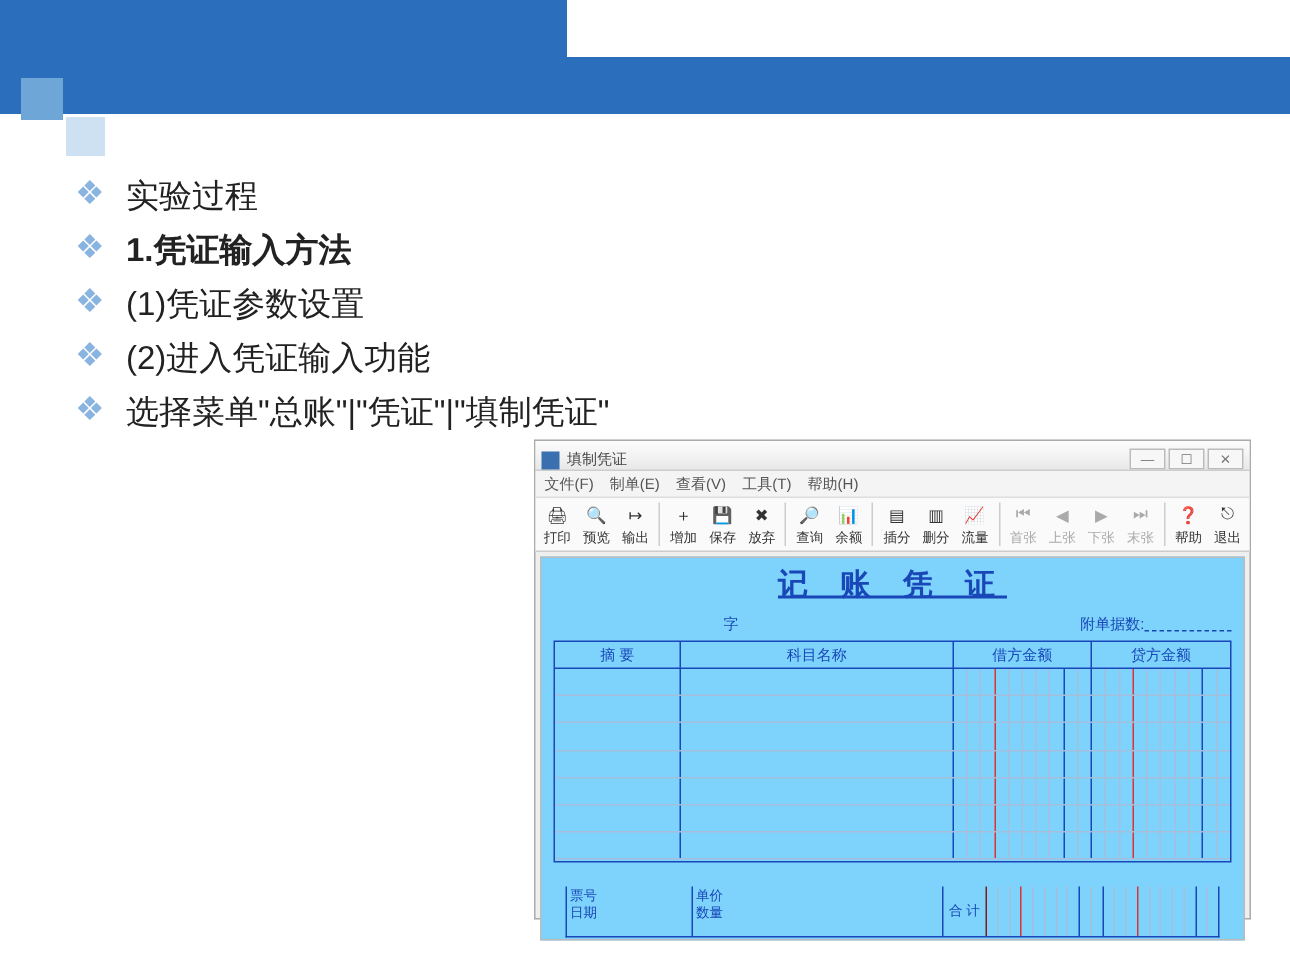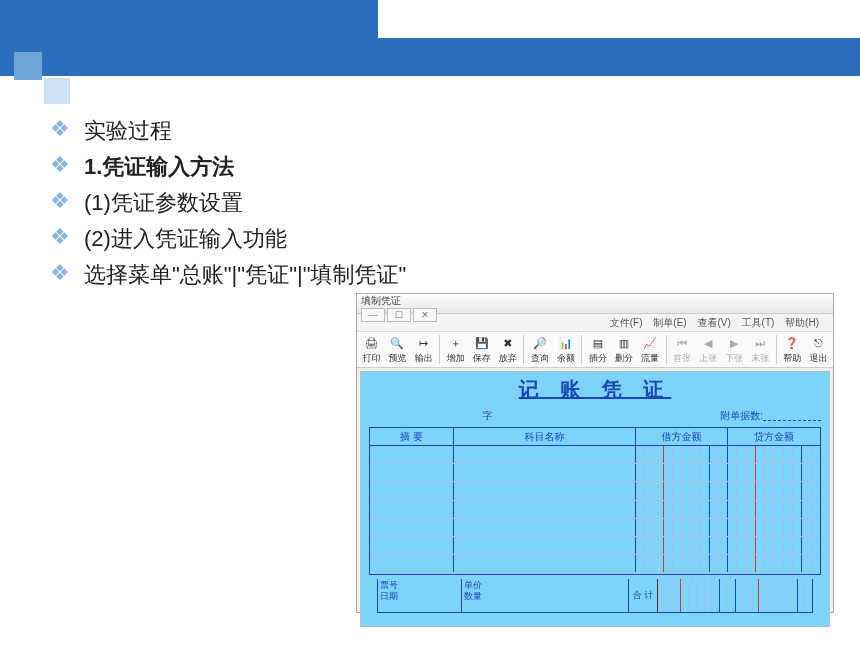--- a/index.html
+++ b/index.html
@@ -7,40 +7,40 @@
   .topbar { position: absolute; top: 0; left: 0; width: 860px; height: 100px; }
   .bar1 { position: absolute; top: 0; left: 0; width: 378px; height: 38px; background: #2a6ebc; }
   .bar2 { position: absolute; top: 38px; left: 0; width: 860px; height: 38px; background: #2a6ebc; }
   .sq1 { position: absolute; top: 52px; left: 14px; width: 28px; height: 28px; background: #6ea6d8; }
   .sq2 { position: absolute; top: 78px; left: 44px; width: 26px; height: 26px; background: #cde1f2; }
   .content { position: absolute; top: 116px; left: 50px; width: 730px; }
   .line { display: flex; align-items: flex-start; margin-bottom: 6px; font-size: 22px; color: #222; }
   .diamond { color: #8ab4e0; font-size: 22px; margin-right: 14px; display: inline-block; width: 20px; }
   .bold { font-weight: bold; }
   .app { position: absolute; top: 293px; left: 356px; width: 478px; height: 320px; border: 1px solid #aaa; background: #efefef; font-size: 10px; }
-  .titlebar { height: 20px; background: linear-gradient(#fdfdfd,#e8e8e8); display: flex; align-items: flex-start; padding: 0 4px; border-bottom: 1px solid #ccc; flex-direction: column; }
+  .titlebar { height: 20px; background: linear-gradient(#fdfdfd,#e8e8e8); display: flex; align-items: flex-end; padding: 0 4px; border-bottom: 1px solid #ccc; }
   .tbicon { width: 12px; height: 12px; background: #3a6fb0; margin-right: 5px; }
   .tbtitle { color: #444; flex: 1; }
   .wbtns { display: flex; gap: 2px; }
   .wbtn { width: 24px; height: 14px; border: 1px solid #bbb; background: #f7f7f7; font-size: 9px; color: #777; text-align: center; line-height: 12px; }
-  .menubar { height: 18px; background: #f4f4f4; color: #555; padding: 2px 6px; font-size: 10px; border-bottom: 1px solid #ddd; text-align: right; }
+  .menubar { height: 18px; background: #f4f4f4; color: #555; padding: 2px 6px; font-size: 10px; border-bottom: 1px solid #ddd; }
   .menubar span { margin-right: 8px; }
   .toolbar { height: 36px; background: #fafafa; border-bottom: 1px solid #ccc; display: flex; padding: 1px 2px; gap: 1px; }
   .tbtn { width: 26px; height: 34px; display: flex; flex-direction: column; align-items: center; justify-content: center; font-size: 9px; color: #333; border: 1px solid transparent; }
   .tbtn.disabled { color: #aaa; }
   .tbtn .ti { width: 16px; height: 16px; margin-bottom: 1px; display: flex; align-items: center; justify-content: center; font-size: 11px; }
   .tsep { width: 1px; background: #ccc; margin: 2px 2px; }
   .paper { background: #7dd3fc; margin: 3px; height: 256px; border: 1px solid #bbb; position: relative; overflow: hidden; }
   .vtitle { text-align: center; color: #1947b8; font-size: 20px; font-weight: bold; letter-spacing: 8px; text-decoration: underline; margin-top: 4px; }
   .inforow { display: flex; font-size: 10px; color: #1947b8; padding: 2px 8px; margin-top: 4px; }
   .inforow .f1 { flex: 1.1; text-align: center; }
   .inforow .f2 { flex: 1.4; text-align: center; }
   .inforow .f3 { flex: 1; text-align: right; }
   .inforow .dash { display: inline-block; border-bottom: 1px dashed #1947b8; height: 10px; width: 58px; vertical-align: middle; }
-  .grid { position: relative; height: 148px; margin: 2px 8px 4px 8px; border: 1px solid #1947b8; }
+  .grid { position: relative; height: 148px; margin: 2px 8px 16px 8px; border: 1px solid #1947b8; }
   .hdr { display: flex; height: 18px; font-size: 10px; color: #1947b8; text-align: center; }
   .hdr div { border-right: 1px solid #1947b8; border-bottom: 1px solid #1947b8; display: flex; align-items: center; justify-content: center; }
   .c-sum { width: 84px; }
   .c-sub { flex: 1; }
   .c-amt { width: 92px; position: relative; }
   .rows { height: 128px; }
   .row { display: flex; height: 18.2px; border-bottom: 1px solid #a7bddc; }
   .row .cell { border-right: 1px solid #1947b8; }
   .row .c-amt { position: relative; }
   .amtlines { position: absolute; inset: 0; display: flex; }

